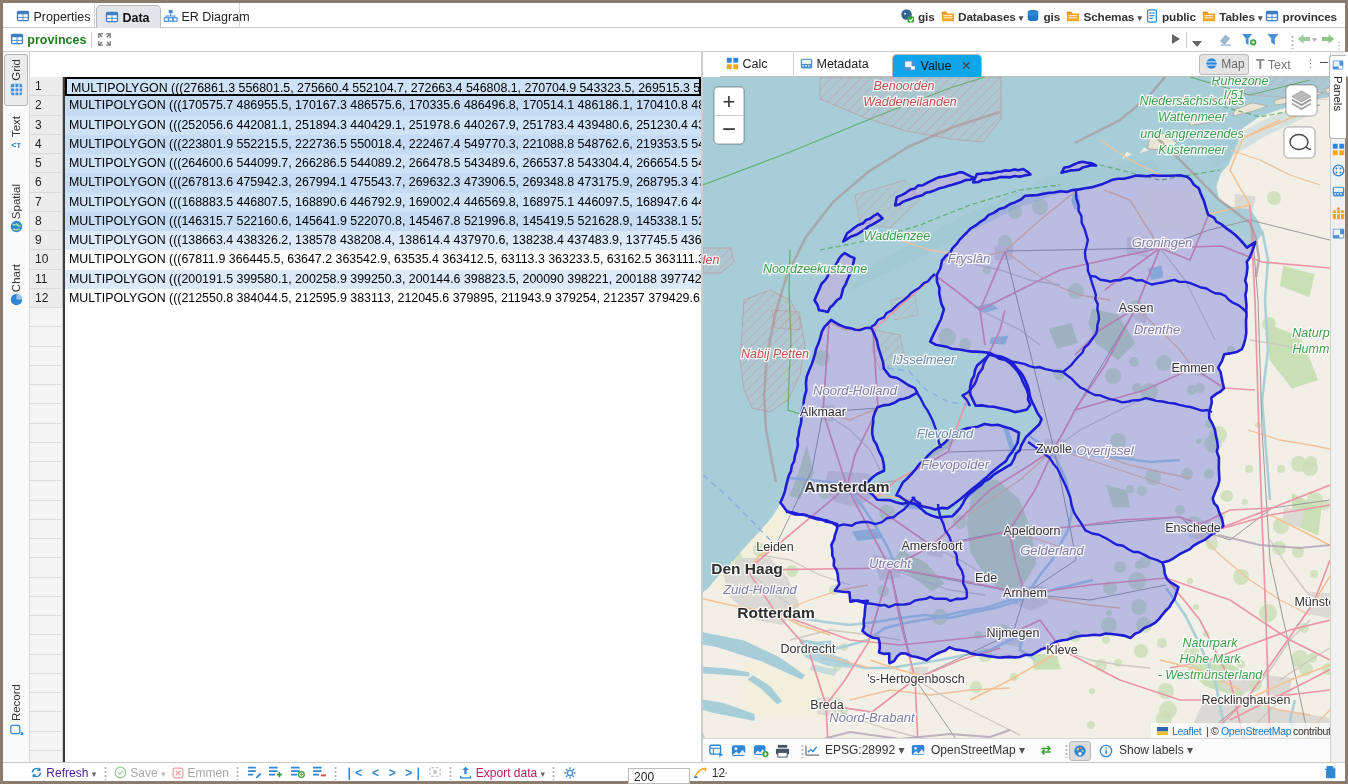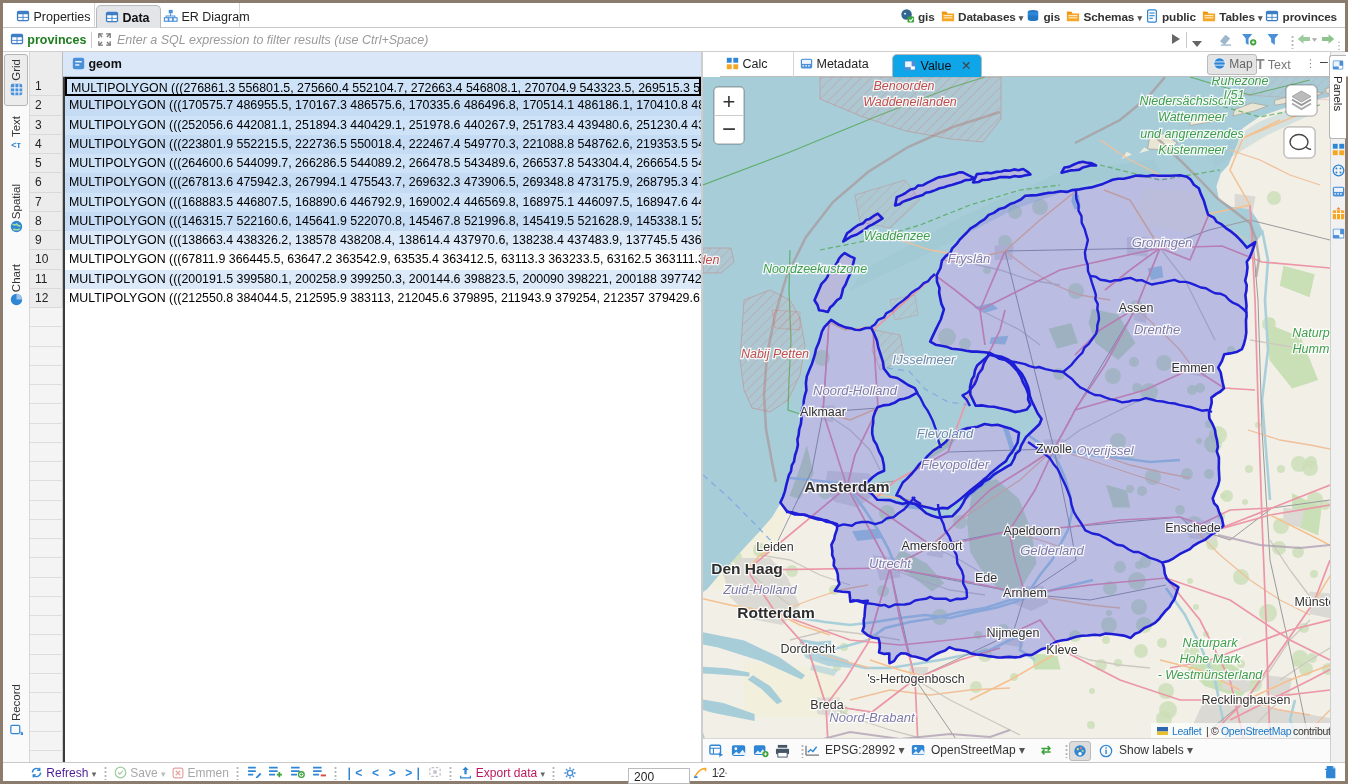--- a/index.html
+++ b/index.html
@@ -88,21 +88,20 @@
           <rect x="2.5" y="6" width="5" height="3" fill="#fff"></rect>
           <rect x="8.5" y="6" width="5" height="3" fill="#fff"></rect>
           <rect x="2.5" y="10" width="5" height="2.5" fill="#fff"></rect>
           <rect x="8.5" y="10" width="5" height="2.5" fill="#fff"></rect>
         </svg> <span style="color:#1e7d1e;font-weight:700;font-size:12.5px">provinces</span></div>
   <div class="abs" style="left:88px;top:4px;height:16px;border-left:1px solid #ccc"></div>
   <div class="abs" style="left:95px;top:5px;"><svg width="13" height="13" viewBox="0 0 16 16">
           <path d="M1 6 V1 h5 M10 1 h5 v5 M15 10 v5 h-5 M6 15 H1 v-5" fill="none" stroke="#777" stroke-width="1.6"></path>
           <path d="M1 1 l4 4 M15 1 l-4 4 M15 15 l-4 -4 M1 15 l4 -4" stroke="#777" stroke-width="1.6"></path>
         </svg></div>
-  <div class="abs" style="left:114px;top:5px;color:#9a9a9a;font-style:italic;font-size:12.5px;">Enter a SQL expression to filter results (use Ctrl+Space)</div>
   <div class="abs" style="left:1168px;top:5px;color:#555;"><svg width="10" height="12" viewBox="0 0 10 12">
           <path d="M1 1 L9 6 L1 11 Z" fill="#666"></path>
         </svg></div>
   <div class="abs" style="left:1183px;top:4px;height:16px;border-left:1px solid #ccc"></div>
   <div class="abs" style="left:1189px;top:8px;"><svg width="10" height="6" viewBox="0 0 10 6">
           <path d="M0 0 h10 L5 6 Z" fill="#666"></path>
         </svg></div>
   <div class="abs" style="left:1215px;top:5px;"><svg width="15" height="13" viewBox="0 0 16 14">
           <path d="M2 9 L8 2 l5 4 -6 7 z" fill="#9db7cc"></path>
           <path d="M3 13 h11" stroke="#9db7cc" stroke-width="1.5"></path>
@@ -155,28 +154,20 @@
   <div class="abs" style="left:1px;top:628px;width:24px;height:76px;text-align:center;">
     <div class="vtext" style="margin:4px auto 0;">Record</div>
     <svg width="13" height="13" viewBox="0 0 16 16" style="margin-top:2px">
           <rect x="1" y="3" width="11" height="10" rx="1.5" fill="none" stroke="#2e86d4" stroke-width="1.5"></rect>
           <path d="M13 11 l3 3 m0 -3 v3 h-3" stroke="#2e86d4" stroke-width="1.4" fill="none"></path>
         </svg>
   </div>
 </div>
 
 <div class="abs" style="left:30px;top:52px;width:671px;height:710px;background:#fff;overflow:hidden;">
-  <div class="abs" style="left:0;top:0;width:671px;height:25px;background:#d9e7f9;border-bottom:1px solid #aab8c8;">
-    <div class="abs" style="left:0;top:0;width:33px;height:25px;background:#ececec;border-right:1px solid #bbb;"></div>
-    <div class="abs" style="left:42px;top:5px;font-size:12.5px;font-weight:600;color:#111;"><svg width="13" height="13" viewBox="0 0 16 16" style="vertical-align:-2px">
-            <rect x="1" y="1" width="14" height="14" rx="2.5" fill="#4a90d9"></rect>
-            <rect x="4" y="5" width="8" height="1.6" fill="#fff"></rect>
-            <rect x="4" y="9" width="5" height="1.6" fill="#fff"></rect>
-          </svg> geom</div>
-  </div>
   <div class="abs" style="left:0;top:25px;width:671px;height:685px;">
     <div style="position:absolute;left:0;top:0.00px;width:33px;height:19.25px;background:#ececec;border-bottom:1px solid #d9d9d9;border-right:1px solid #bbb;box-sizing:border-box;padding-left:5px;line-height:19.25px;">1</div>
         <div style="position:absolute;left:35px;top:0.00px;right:0;height:19.25px;background:#cfe3f8;box-sizing:border-box;border:2px solid #000;line-height:15.5px;white-space:nowrap;overflow:hidden;line-height:19.25px;padding-left:4px;font-size:12.4px;color:#000;">MULTIPOLYGON (((276861.3 556801.5, 275660.4 552104.7, 272663.4 546808.1, 270704.9 543323.5, 269515.3 540602.9, 268552.7 538049.8, 267698.9 535408.4, 267096.5 532674.8</div>
         <div style="position:absolute;left:0;top:19.25px;width:33px;height:19.25px;background:#ececec;border-bottom:1px solid #d9d9d9;border-right:1px solid #bbb;box-sizing:border-box;padding-left:5px;line-height:19.25px;">2</div>
         <div style="position:absolute;left:35px;top:19.25px;right:0;height:19.25px;background:#c5dcf4;box-sizing:border-box;white-space:nowrap;overflow:hidden;line-height:19.25px;padding-left:4px;font-size:12.4px;color:#000;">MULTIPOLYGON (((170575.7 486955.5, 170167.3 486575.6, 170335.6 486496.8, 170514.1 486186.1, 170410.8 485899.2, 170274.6 485676.1, 170168.2 485465.3, 170080.1 485230.8</div>
         <div style="position:absolute;left:0;top:38.50px;width:33px;height:19.25px;background:#ececec;border-bottom:1px solid #d9d9d9;border-right:1px solid #bbb;box-sizing:border-box;padding-left:5px;line-height:19.25px;">3</div>
         <div style="position:absolute;left:35px;top:38.50px;right:0;height:19.25px;background:#cfe3f8;box-sizing:border-box;white-space:nowrap;overflow:hidden;line-height:19.25px;padding-left:4px;font-size:12.4px;color:#000;">MULTIPOLYGON (((252056.6 442081.1, 251894.3 440429.1, 251978.6 440267.9, 251783.4 439480.6, 251230.4 438459.2, 250926.5 437605.4, 250557.4 436754.8, 250253.3 435948.8</div>
         <div style="position:absolute;left:0;top:57.75px;width:33px;height:19.25px;background:#ececec;border-bottom:1px solid #d9d9d9;border-right:1px solid #bbb;box-sizing:border-box;padding-left:5px;line-height:19.25px;">4</div>
         <div style="position:absolute;left:35px;top:57.75px;right:0;height:19.25px;background:#c5dcf4;box-sizing:border-box;white-space:nowrap;overflow:hidden;line-height:19.25px;padding-left:4px;font-size:12.4px;color:#000;">MULTIPOLYGON (((223801.9 552215.5, 222736.5 550018.4, 222467.4 549770.3, 221088.8 548762.6, 219353.5 547625.3, 218496.1 546912.2, 217363.6 545986.4, 216360.5 545108.4</div>
         <div style="position:absolute;left:0;top:77.00px;width:33px;height:19.25px;background:#ececec;border-bottom:1px solid #d9d9d9;border-right:1px solid #bbb;box-sizing:border-box;padding-left:5px;line-height:19.25px;">5</div>
@@ -239,21 +230,21 @@
           <rect x="2.5" y="3.5" width="11" height="5" fill="#fff" opacity="0.9"></rect>
           <path d="M3 11 h2 M6.5 11 h2 M10 11 h2" stroke="#fff" stroke-width="1.6"></path>
         </svg> Metadata</div>
   <div class="abs" style="left:172px;top:2px;height:23px;padding:3px 10px 0;background:#0ea5e9;border:1px solid #b9b9b9;border-bottom:none;border-radius:5px 5px 0 0;font-size:12.5px;color:#111;">
     <svg width="14" height="13" viewBox="0 0 16 16" style="vertical-align:-2px">
           <rect x="1" y="2" width="14" height="12" rx="1.5" fill="#4a90d9"></rect>
           <rect x="2" y="3" width="8" height="7" fill="#fff" opacity="0.9"></rect>
           <rect x="9" y="9" width="5" height="4" fill="#fff"></rect>
         </svg>
     Value <span style="color:#444;font-weight:400;margin-left:6px;">✕</span></div>
-  <div class="abs" style="left:479px;top:2px;width:50px;height:21px;background:#e4e4e4;border:1px solid #bbb;border-radius:3px;padding:2px 0 0 5px;color:#666;margin-left:8px;">
+  <div class="abs" style="left:479px;top:2px;width:50px;height:21px;background:#e4e4e4;border:1px solid #bbb;border-radius:3px;padding:2px 0 0 5px;color:#666;">
     <svg width="13" height="13" viewBox="0 0 16 16" style="vertical-align:-2px">
           <circle cx="8" cy="8" r="7" fill="#2e86d4"></circle>
           <path d="M8 1 a7 7 0 0 1 0 14 M8 1 a7 7 0 0 0 0 14 M1.5 6 h13 M1.5 10 h13" stroke="#fff" stroke-width="1" fill="none"></path>
         </svg> Map</div>
   <div class="abs" style="left:536px;top:4px;color:#777;font-size:12.5px;"><span style="font-size:14px;font-weight:600;color:#888">T</span> Text</div>
   <div class="abs" style="left:585px;top:5px;color:#888;font-size:11px;">⋮</div>
   <div class="abs" style="left:600px;top:1px;color:#444;font-size:14px;">–</div>
 </div>
 
 <div class="abs" style="left:703px;top:77px;width:627px;height:661px;overflow:hidden;background:#a7cdd9;">

